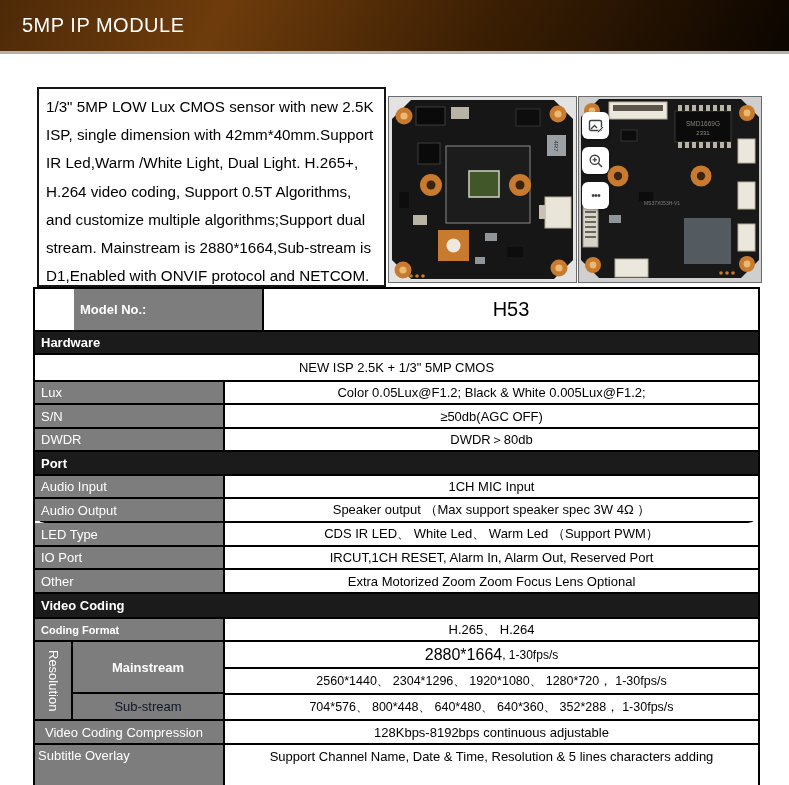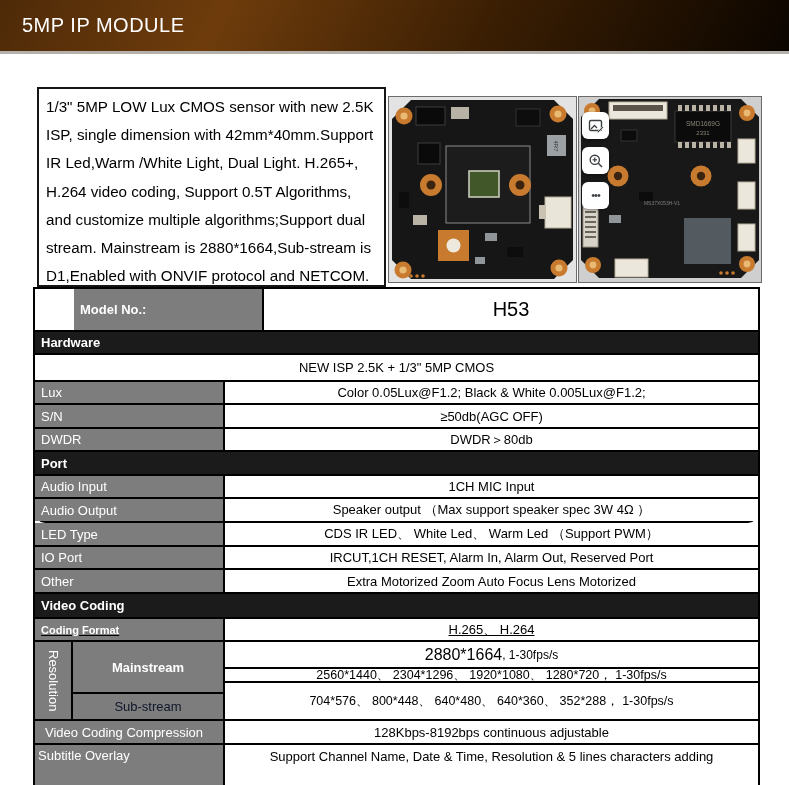--- a/index.html
+++ b/index.html
@@ -63,21 +63,21 @@
     width:38px; min-width:38px; background:#7d7d7d; color:#fff; border-right:2px solid #000;
     display:flex; align-items:center; justify-content:center;
     writing-mode:vertical-rl; font-size:13px;
   }
   .res-mid { width:152px; min-width:152px; border-right:2px solid #000; display:flex; flex-direction:column; }
   .res-mid .m1 { height:52px; border-bottom:2px solid #000; background:#7d7d7d; color:#fff;
                  display:flex; align-items:center; justify-content:center; font-weight:bold; }
   .res-mid .m2 { flex:1; background:#7d7d7d; color:#0f172a; display:flex; align-items:center; justify-content:center; }
   .res-vals { flex:1; display:flex; flex-direction:column; }
   .res-vals .r1 { height:27px; border-bottom:2px solid #000; display:flex; align-items:center; justify-content:center; }
-  .res-vals .r2 { height:14px; border-bottom:2px solid #000; display:flex; align-items:center; justify-content:center; font-size:12.5px; }
+  .res-vals .r2 { height:26px; border-bottom:2px solid #000; display:flex; align-items:center; justify-content:center; font-size:12.5px; }
   .res-vals .r3 { flex:1; display:flex; align-items:center; justify-content:center; font-size:12.5px; }
   .big-res { font-size:16px; }
   .small-sfx { font-size:12px; }
 
   .subtitle-row .lcell { align-items:flex-start; padding-top:3px; padding-left:3px; }
   .subtitle-row .vcell { align-items:flex-start; padding-top:4px; }
 </style>
 </head>
 <body>
 
@@ -268,26 +268,26 @@
     <div class="trow" style="height:24px;">
       <div class="lcell">LED Type</div>
       <div class="vcell">CDS IR LED、 White Led、 Warm Led （Support PWM）</div>
     </div>
     <div class="trow" style="height:23px;">
       <div class="lcell">IO Port</div>
       <div class="vcell">IRCUT,1CH RESET, Alarm In, Alarm Out, Reserved Port</div>
     </div>
     <div class="trow" style="height:24px;">
       <div class="lcell">Other</div>
-      <div class="vcell">Extra Motorized Zoom Auto Focus Lens Motorized</div>
+      <div class="vcell">Extra Motorized Zoom Zoom Focus Lens Optional</div>
     </div>
 
     <div class="sec" style="height:25px;">Video Coding</div>
 
-    <div class="trow" style="height:23px;text-decoration:underline;">
+    <div class="trow" style="height:23px;">
       <div class="lcell bold" style="font-size:11px;">Coding Format</div>
       <div class="vcell">H.265、 H.264</div>
     </div>
 
     <div class="res-block">
       <div class="res-vert">Resolution</div>
       <div class="res-mid">
         <div class="m1">Mainstream</div>
         <div class="m2">Sub-stream</div>
       </div>

